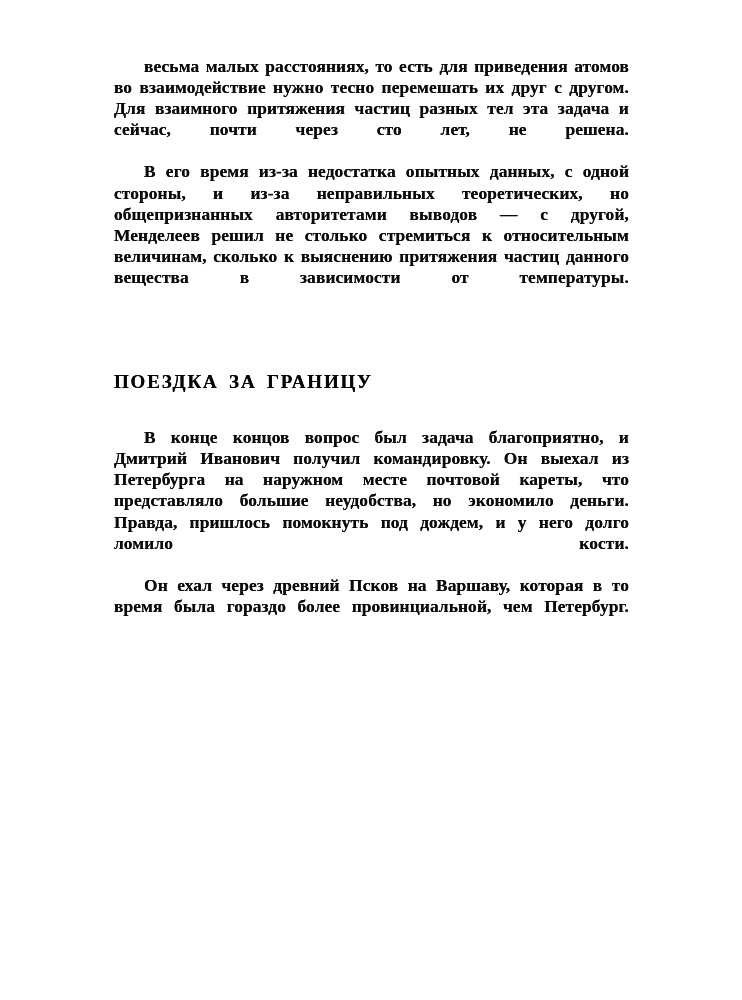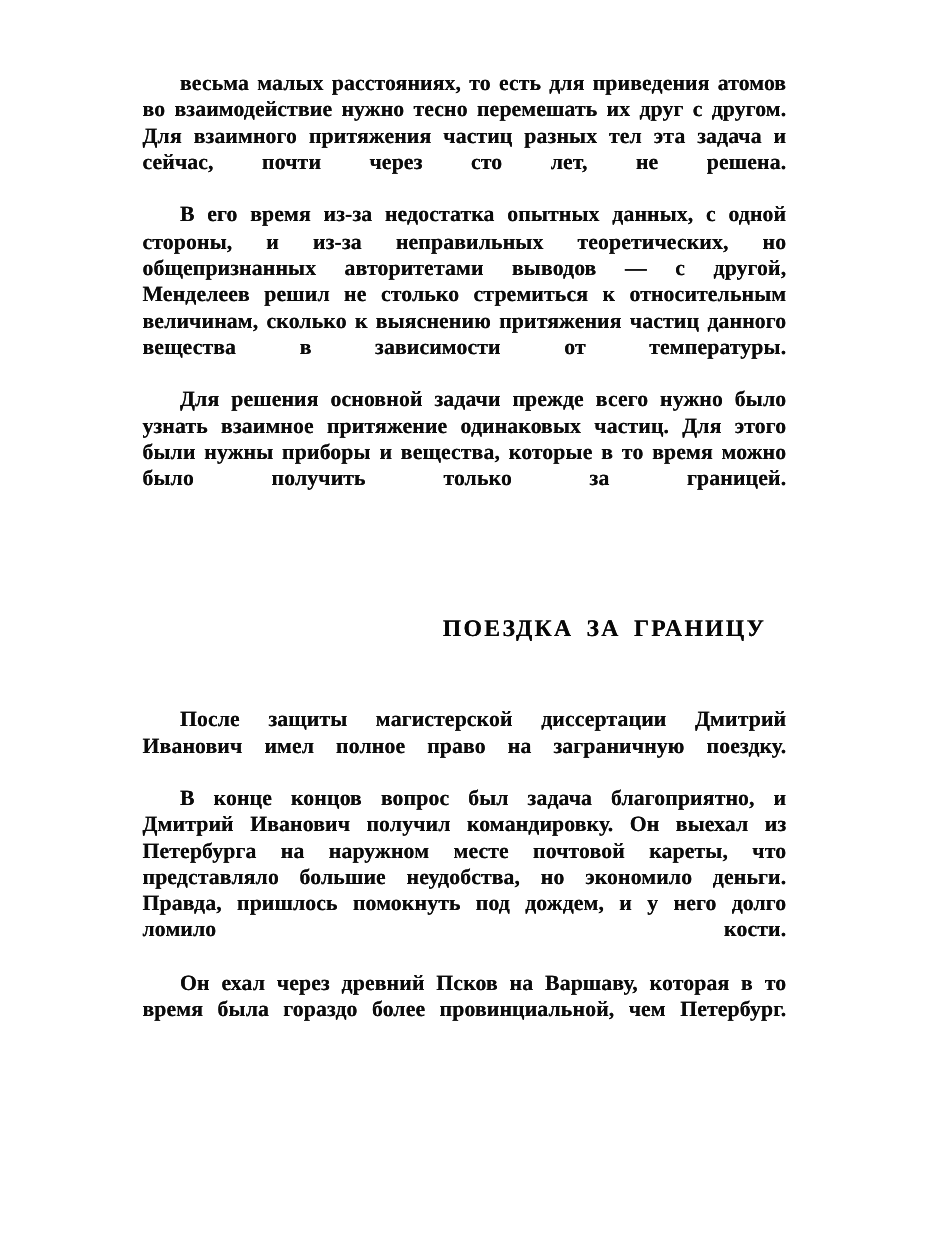--- a/index.html
+++ b/index.html
@@ -44,22 +44,22 @@
 
   
   .para::after {
     content: "";
     display: inline-block;
     width: 100%;
   }
 
   
   .section-heading {
-    margin: 16px;
-    text-align: right;
+    margin: 0;
+    text-align: left;
     font-size: 19px;
     font-weight: 700;
     letter-spacing: 1.8px;
     word-spacing: 4px;
     color: #070707;
     text-shadow: 0 0 0.5px rgba(0,0,0,0.9);
   }
 
   .gap-before-heading { height: 62px; }
   .gap-after-heading  { height: 34px; }
@@ -97,29 +97,27 @@
 
 <div class="page">
 
   <div class="text-column">
 
     <p class="para">весьма малых расстояниях, то есть для приведения атомов во взаимодействие нужно тесно перемешать их друг с другом. Для взаимного притяжения частиц разных тел эта задача и сейчас, почти через сто лет, не решена.</p>
 
 
     <p class="para">В его время из-за недостатка опытных данных, с одной стороны, и из-за неправильных теоретических, но общепризнанных авторитетами выводов — с другой, Менделеев решил не столько стремиться к относительным величинам, сколько к выяснению притяжения частиц данного вещества в зависимости от температуры.</p>
 
-    <p class="para">Для решения основной задачи прежде всего нужно было узнать взаимное притяжение одинаковых частиц. Для этого были нужны приборы и вещества, которые в то время можно было получить только за границей.</p>
 
     <div class="gap-before-heading"></div>
 
     <h2 class="section-heading">ПОЕЗДКА ЗА ГРАНИЦУ</h2>
 
     <div class="gap-after-heading"></div>
 
-    <p class="para">После защиты магистерской диссертации Дмитрий Иванович имел полное право на заграничную поездку.</p>
 
 
     <p class="para">В конце концов вопрос был задача благоприятно, и Дмитрий Иванович получил командировку. Он выехал из Петербурга на наружном месте почтовой кареты, что представляло большие неудобства, но экономило деньги. Правда, пришлось помокнуть под дождем, и у него долго ломило кости.</p>
 
     <p class="para">Он ехал через древний Псков на Варшаву, которая в то время была гораздо более провинциальной, чем Петербург.</p>
 
   </div>
 
   <div class="folio">25</div>
 

